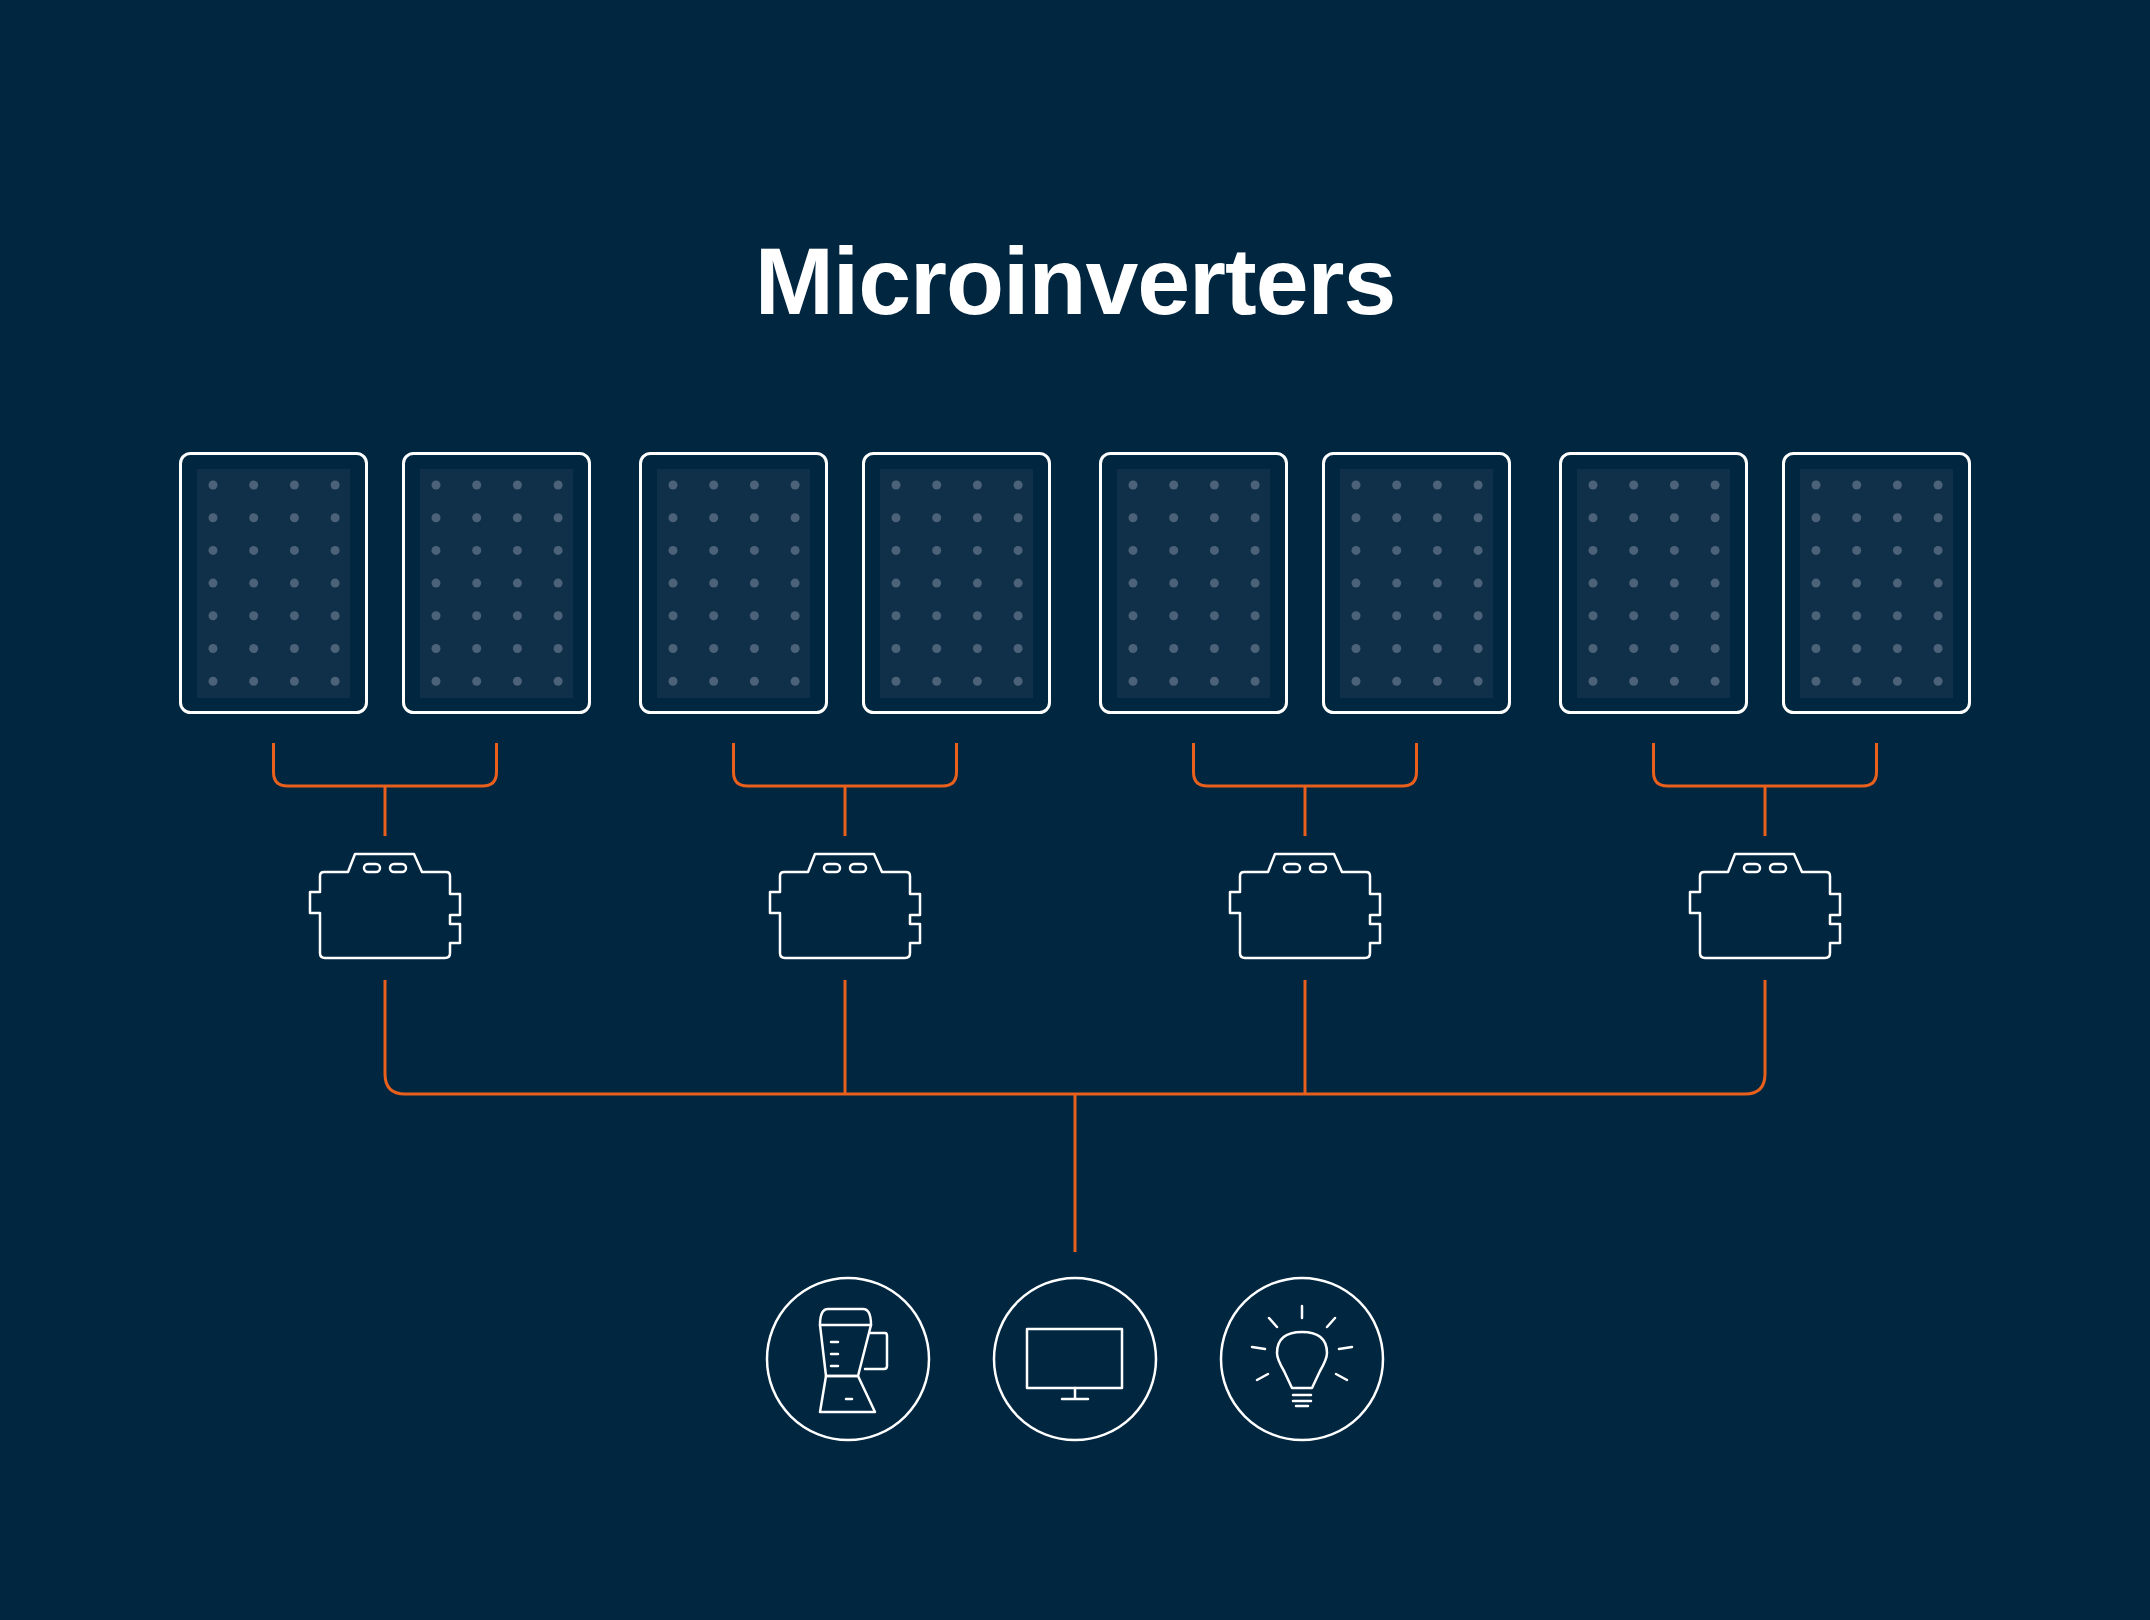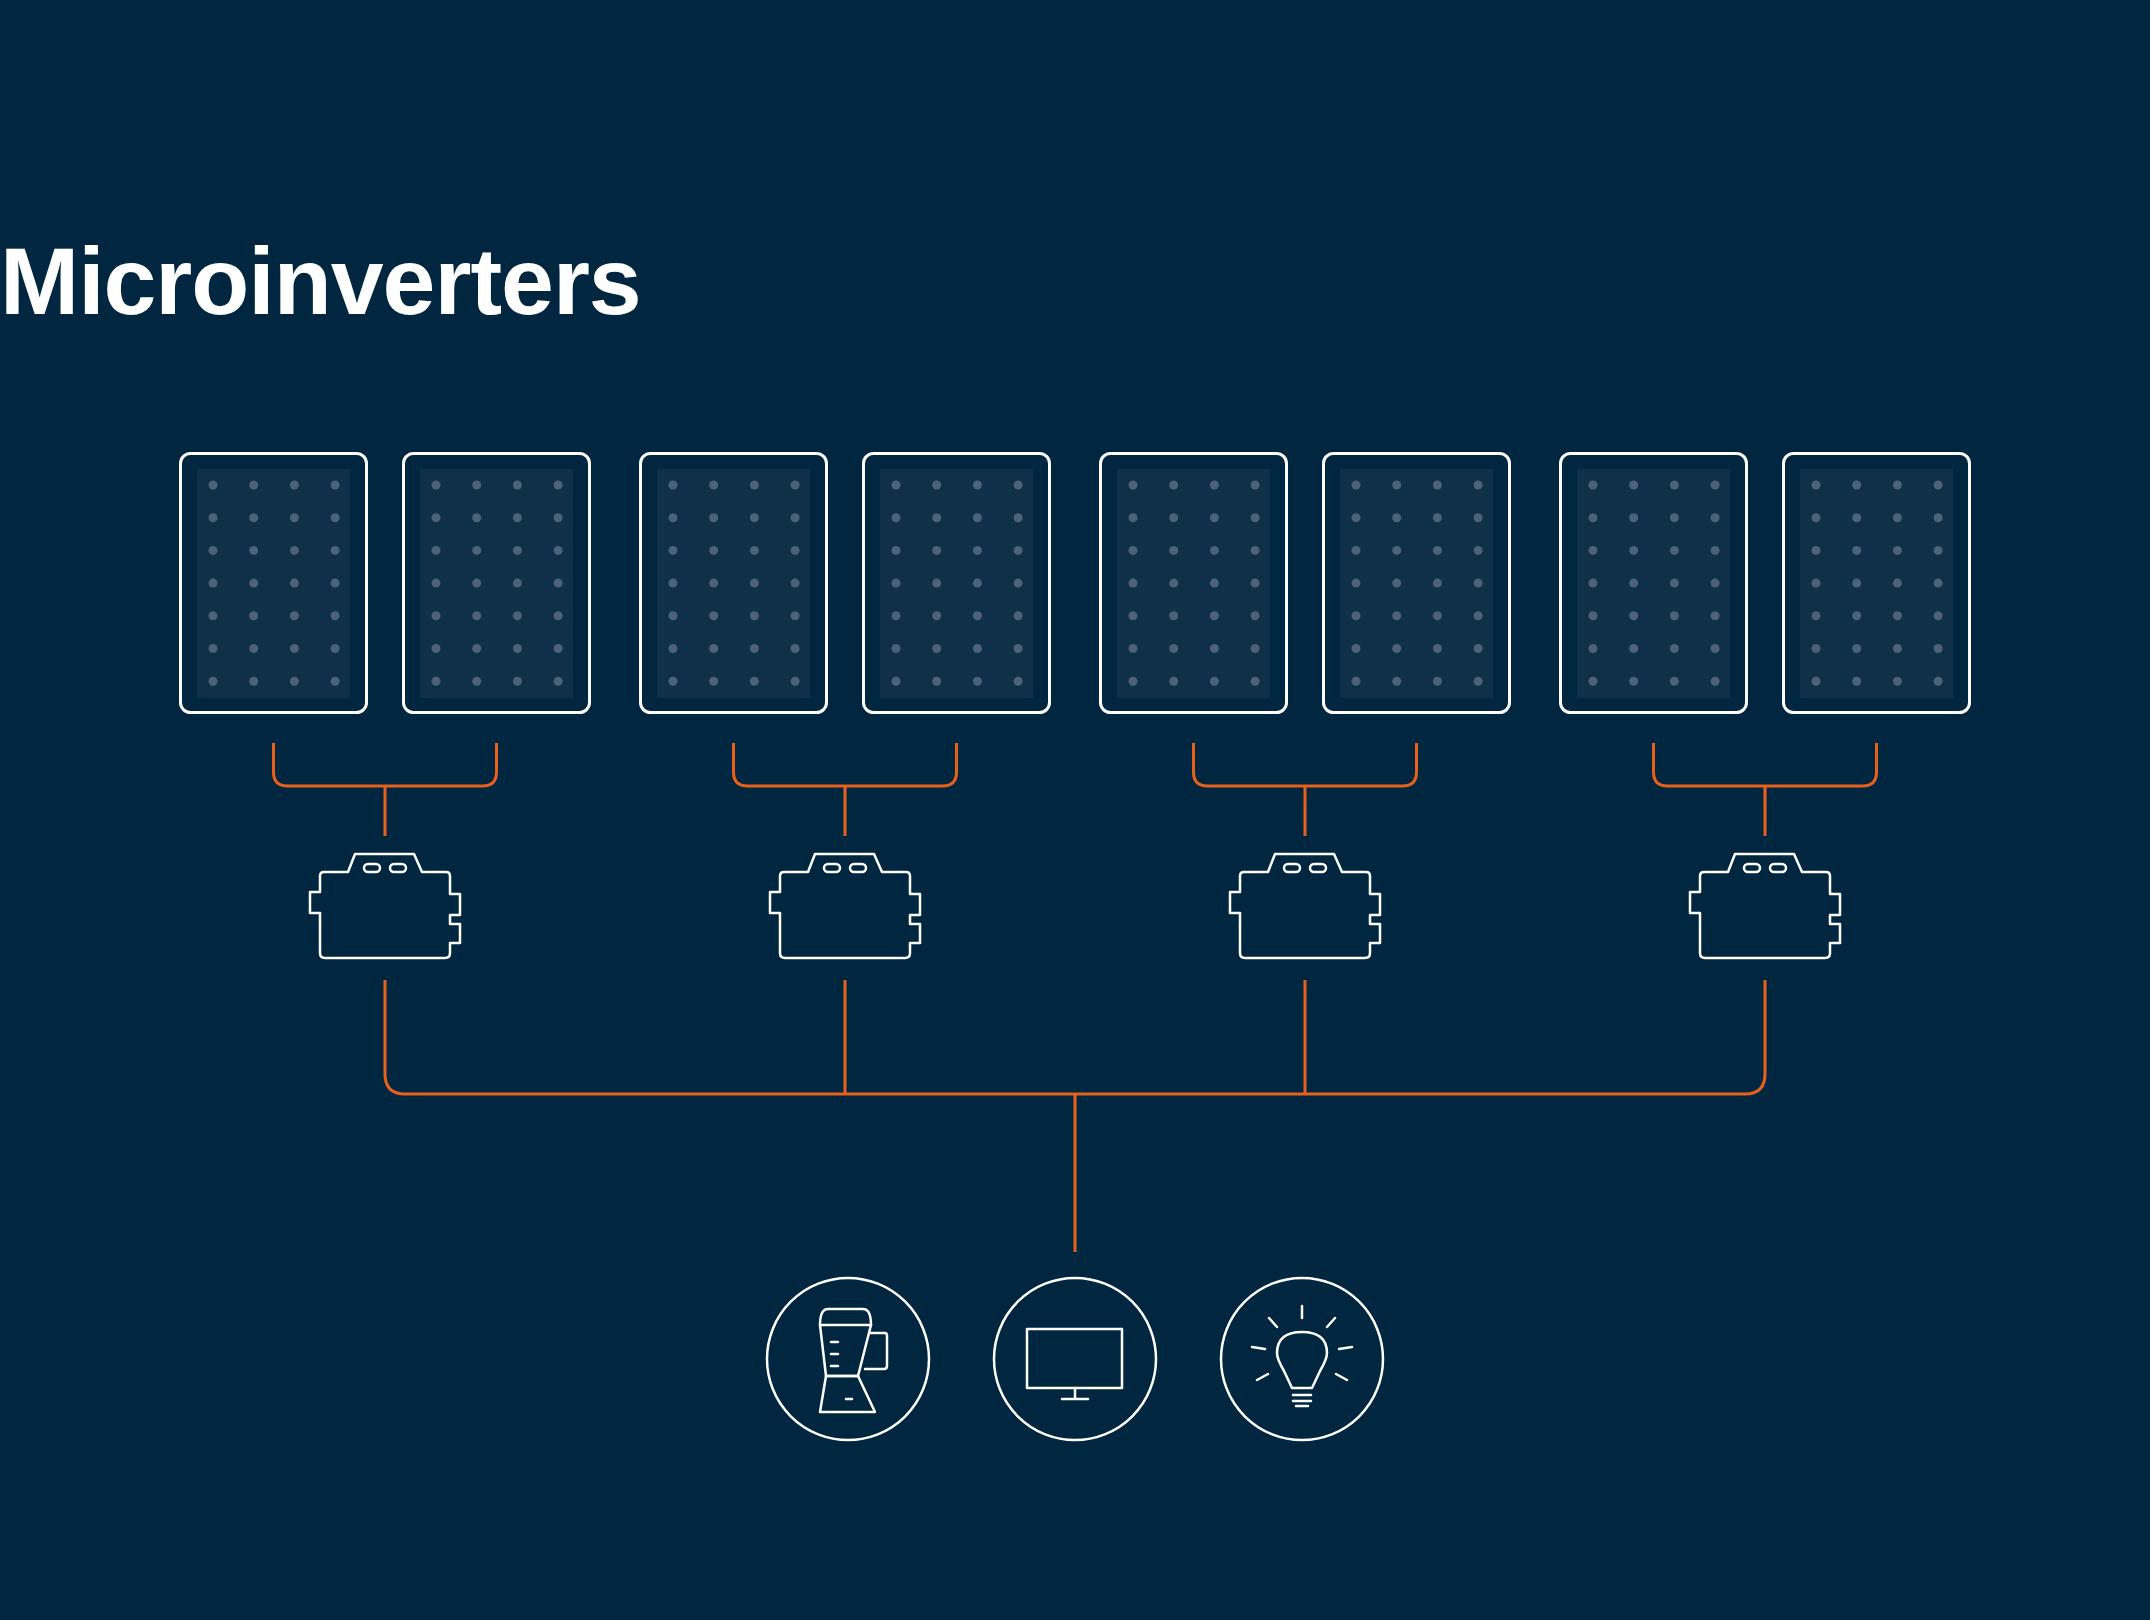--- a/index.html
+++ b/index.html
@@ -7,20 +7,21 @@
     width: 2150px; height: 1620px;
     background: #012640;
     overflow: hidden;
     position: relative;
     font-family: "Liberation Sans", sans-serif;
   }
   #title {
     position: absolute;
     left: 0; width: 2150px;
     top: 226px;
+    text-align: center;
     color: #ffffff;
     font-family: "Liberation Sans", sans-serif;
     font-weight: bold;
     font-size: 95px;
     line-height: 110px;
     letter-spacing: -1px;
     margin: 0;
   }
   #diagram { position: absolute; left: 0; top: 0; }
 </style>

